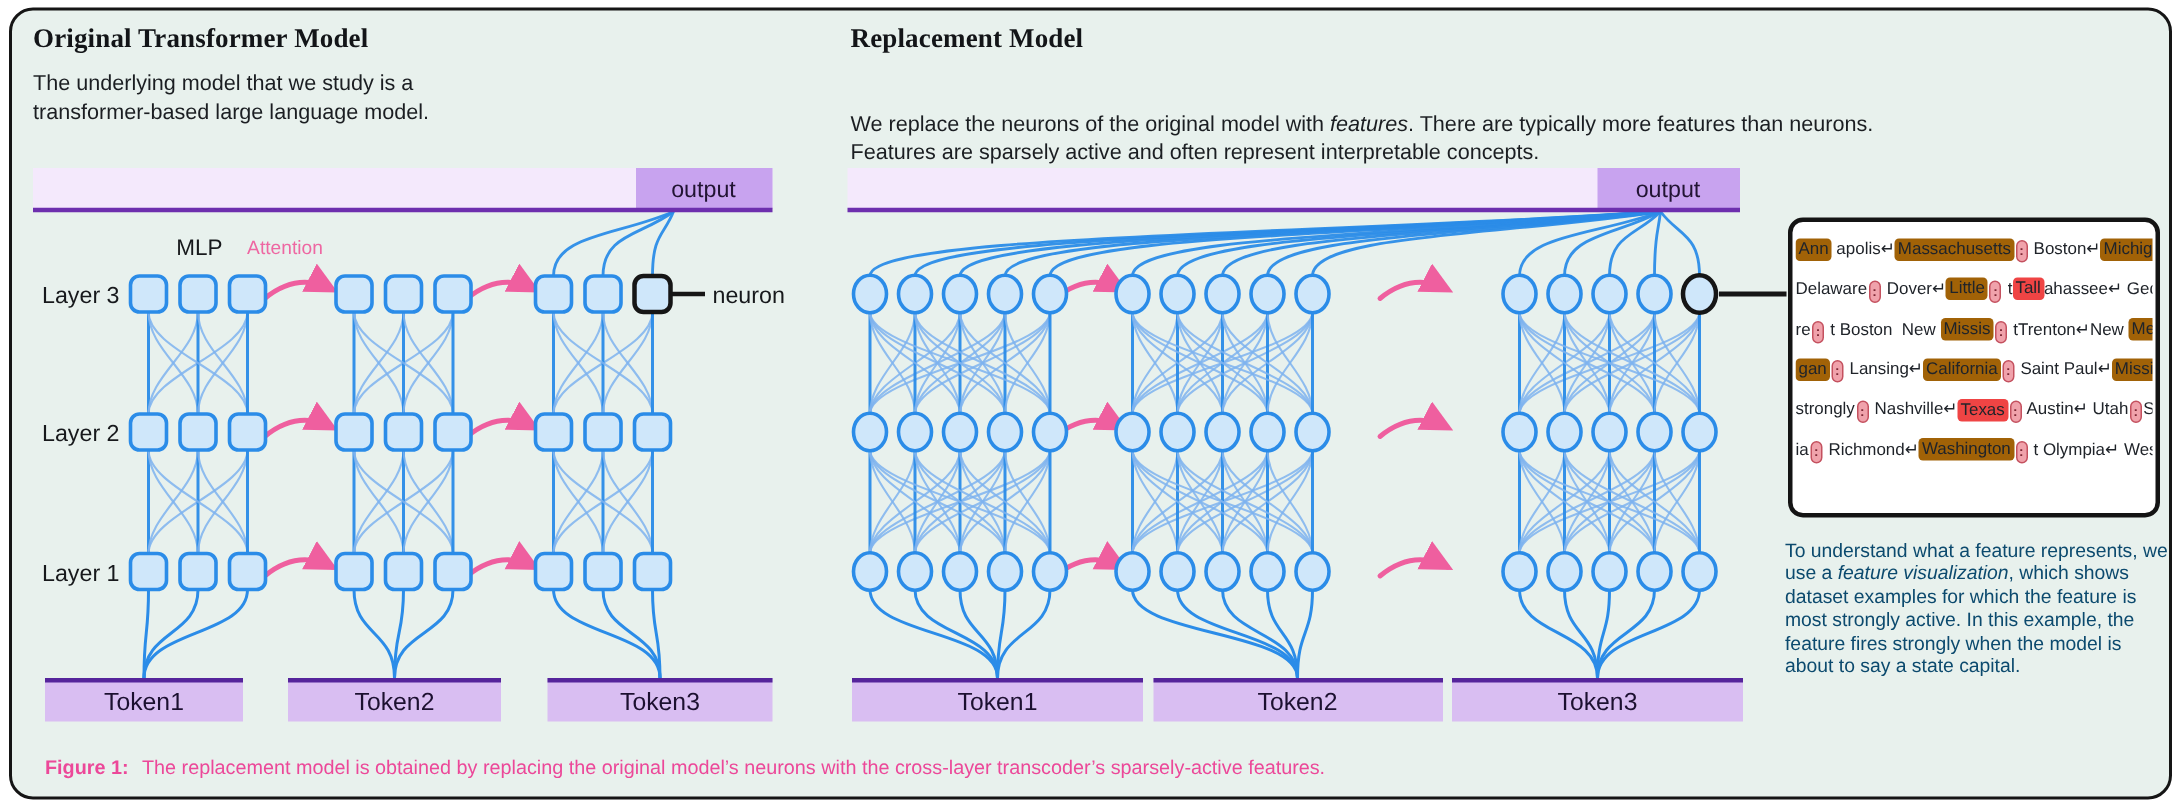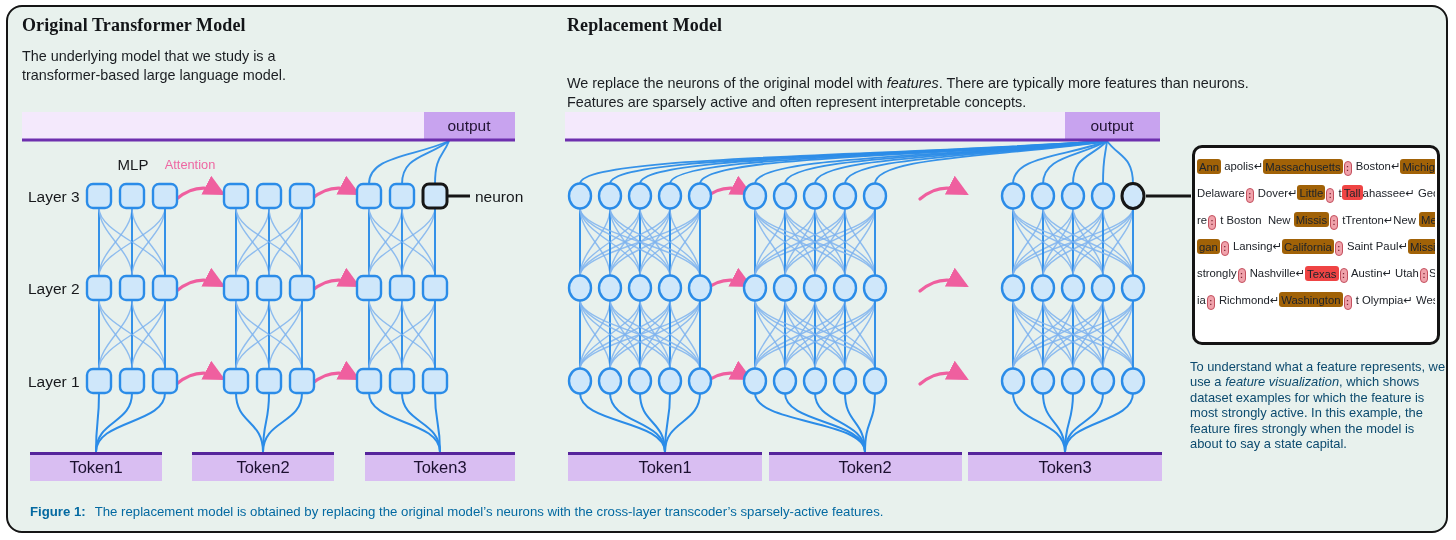--- a/index.html
+++ b/index.html
@@ -14,21 +14,21 @@
   .feature-head{font-size:16px;font-weight:700;color:#111;margin-top:48px;}
   .feature-box{box-sizing:border-box;width:248px;height:200px;background:#ffffff;border:3px solid #141414;
                border-radius:10px;padding:5px 2px;overflow:hidden;}
   .fline{font-size:11.3px;line-height:26.8px;color:#20242a;text-align:center;white-space:pre;overflow:hidden;}
   .fline .hl{background:#a16207;border-radius:3px;padding:1.5px 2px;}
   .fline .hl-light{background:#ef4444;}
   .fline .badge{display:inline-block;background:#f0a2ab;border:1.5px solid #c4515f;color:#7c2734;
                 border-radius:4px;font-size:9px;font-weight:700;line-height:11px;padding:1px 1.5px;margin:0 1px;
                 vertical-align:-1px;}
   .feature-note{font-size:12.9px;color:#0c4a6e;line-height:1.2;}
-  .caption{font-size:13.2px;color:#0369a1;}
+  .caption{font-size:13.2px;color:#ec4899;}
   .caption .cap-label{font-weight:700;margin-right:9px;}
 </style>
 </head>
 <body>
 
 <div id="stage">
   <div id="card"></div>
 
   <svg id="diagram" width="1456" height="540" viewBox="0 0 1456 540">
     <defs>

